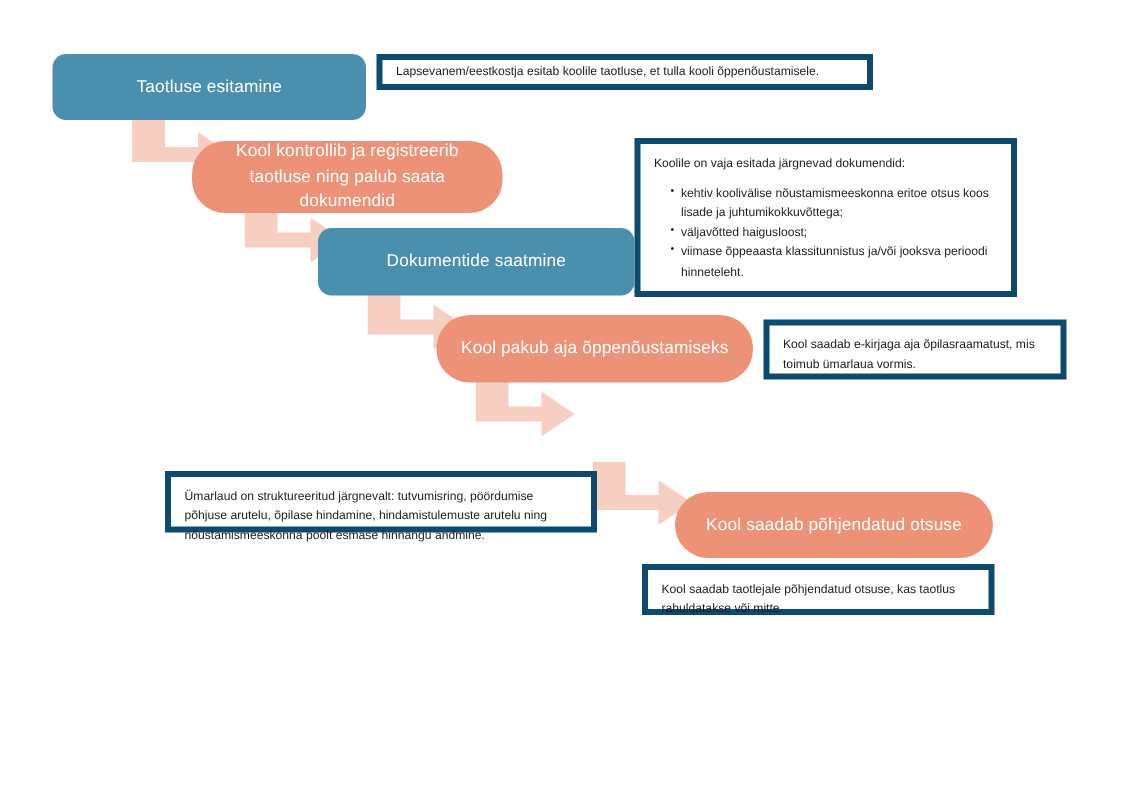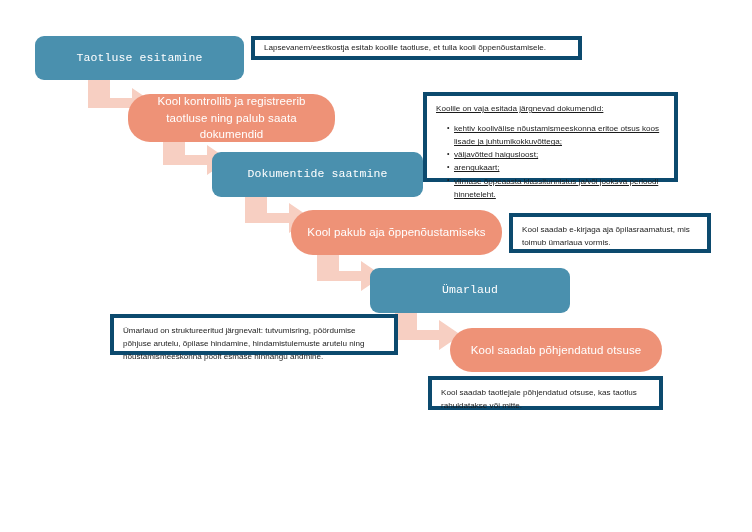--- a/index.html
+++ b/index.html
@@ -29,21 +29,21 @@
     align-items: center;
     justify-content: center;
     text-align: center;
     color: #ffffff;
     font-size: 11.5px;
     line-height: 1.45;
     padding: 4px 12px;
     box-sizing: border-box;
     letter-spacing: .1px;
   }
-  .node.blue   { background: #4a90ae; font-family: Liberation Mono, monospace; }
+  .node.blue   { background: #4a90ae; }
   .node.orange { background: #ee9277; border-radius: 22px; }
 
   .node-text { display: block; width: 100%; }
 
   
   .note {
     position: absolute;
     background: #ffffff;
     border: 4px solid #0c4a6e;
     box-sizing: border-box;
@@ -107,38 +107,34 @@
   </div>
 
   <div class="node blue" style="left:212px; top:152px; width:211px; height:45px;">
     <span class="node-text">Dokumentide saatmine</span>
   </div>
 
   <div class="node orange" style="left:291px; top:210px; width:211px; height:45px;">
     <span class="node-text">Kool pakub aja õppenõustamiseks</span>
   </div>
 
-  <div class="node blue" style="left:370px; top:268px; width:200px; height:45px;">
-    <span class="node-text">Ümarlaud</span>
-  </div>
 
   <div class="node orange" style="left:450px; top:328px; width:212px; height:44px;">
     <span class="node-text">Kool saadab põhjendatud otsuse</span>
   </div>
 
   <div class="note" style="left:251px; top:36px; width:331px; height:24px; display:flex; align-items:center;">
     <p>Lapsevanem/eestkostja esitab koolile taotluse, et tulla kooli õppenõustamisele.</p>
   </div>
 
-  <div class="note" style="left:423px; top:92px; width:255px; height:90px;text-decoration:underline;">
+  <div class="note" style="left:423px; top:92px; width:255px; height:106px;">
     <p>Koolile on vaja esitada järgnevad dokumendid:</p>
     <ul>
       <li>kehtiv koolivälise nõustamismeeskonna eritoe otsus koos lisade ja juhtumikokkuvõttega;</li>
       <li>väljavõtted haigusloost;</li>
-      <li>arengukaart;</li>
       <li>viimase õppeaasta klassitunnistus ja/või jooksva perioodi hinneteleht.</li>
     </ul>
   </div>
 
   <div class="note" style="left:509px; top:213px; width:202px; height:40px;">
     <p>Kool saadab e-kirjaga aja õpilasraamatust, mis toimub ümarlaua vormis.</p>
   </div>
 
   <div class="note" style="left:110px; top:314px; width:288px; height:41px;">
     <p>Ümarlaud on struktureeritud järgnevalt: tutvumisring, pöördumise põhjuse arutelu, õpilase hindamine, hindamistulemuste arutelu ning nõustamismeeskonna poolt esmase hinnangu andmine.</p>

